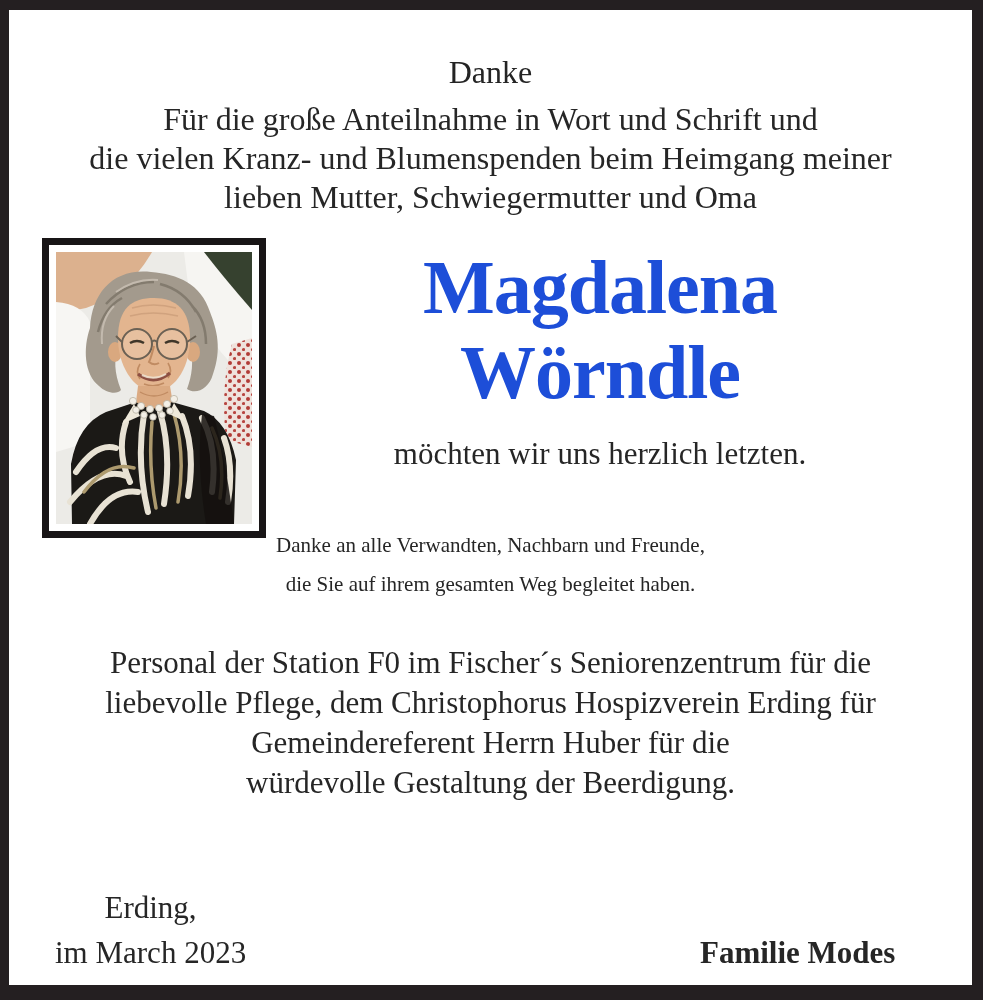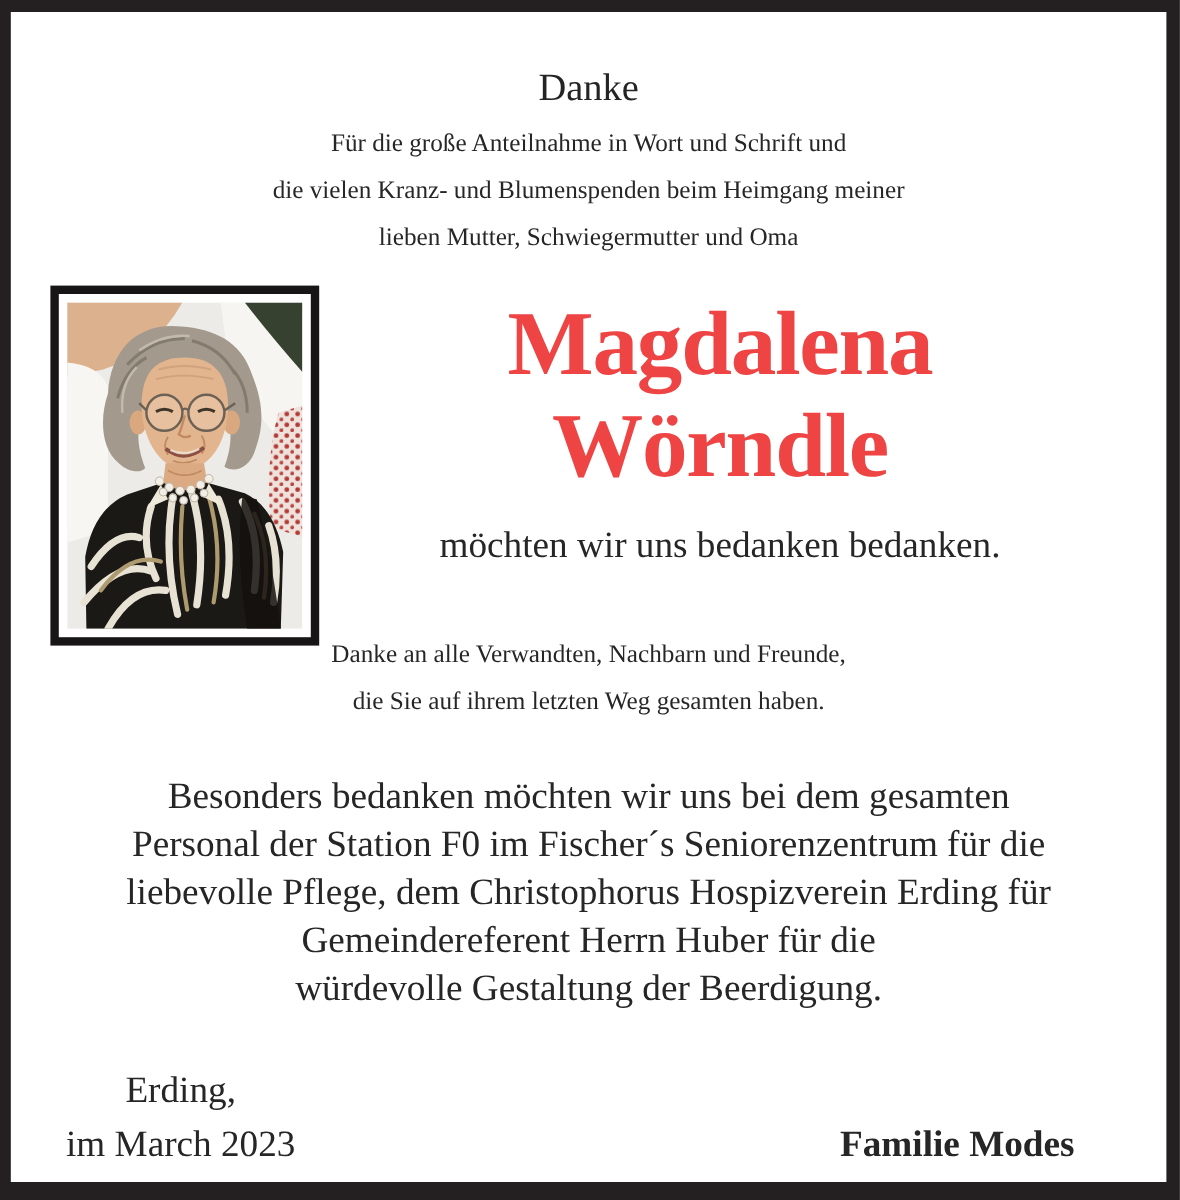--- a/index.html
+++ b/index.html
@@ -13,34 +13,34 @@
   .sheet{
     position:absolute;
     left:9px;top:10px;right:11px;bottom:15px;
     background:#ffffff;
     color:#262626;
   }
   .blk{position:absolute;left:0;width:100%;text-align:center;}
   .title{
     top:42px;font-size:32px;line-height:40px;color:#242424;
   }
-  .p1{top:90px;font-size:21px;line-height:39px;}
+  .p1{top:90px;font-size:32px;line-height:39px;}
   .photo-frame{
     position:absolute;left:33px;top:228px;
     width:196px;height:272px;
     border:7px solid #181516;
     padding:7px;
     background:#ffffff;
   }
   .photo-frame svg{display:block;}
   .name-area{
     position:absolute;left:258px;top:235px;width:666px;
     text-align:center;
     font-size:76px;line-height:85px;font-weight:bold;
-    color:#ef4444;letter-spacing:-1px;
+    color:#1d4ed8;letter-spacing:-1px;
   }
   .moechten{
     position:absolute;left:258px;top:424px;width:666px;
     text-align:center;font-size:31px;line-height:39px;
   }
   .p2{top:516px;font-size:21px;line-height:39px;}
   .p3{top:633px;font-size:31px;line-height:40px;}
   .place-date{
     position:absolute;left:46px;top:875px;
     text-align:center;font-size:31px;line-height:45px;
@@ -130,29 +130,28 @@
             <circle cx="114" cy="159" r="3.3"></circle>
         </g>
       </svg>
     </div>
 
     <div class="name-area">
       <div>Magdalena</div>
       <div>Wörndle</div>
     </div>
 
-    <div class="moechten">möchten wir uns bedanken bedanken.</div>
+    <div class="moechten">möchten wir uns herzlich letzten.</div>
 
     <div class="blk p2">
       <div>Danke an alle Verwandten, Nachbarn und Freunde,</div>
-      <div>die Sie auf ihrem letzten Weg gesamten haben.</div>
+      <div>die Sie auf ihrem gesamten Weg begleitet haben.</div>
     </div>
 
     <div class="blk p3">
-      <div>Besonders bedanken möchten wir uns bei dem gesamten</div>
       <div>Personal der Station F0 im Fischer´s Seniorenzentrum für die</div>
       <div>liebevolle Pflege, dem Christophorus Hospizverein Erding für</div>
       <div>Gemeindereferent Herrn Huber für die</div>
       <div>würdevolle Gestaltung der Beerdigung.</div>
     </div>
 
     <div class="place-date">
       <div>Erding,</div>
       <div>im March 2023</div>
     </div>

